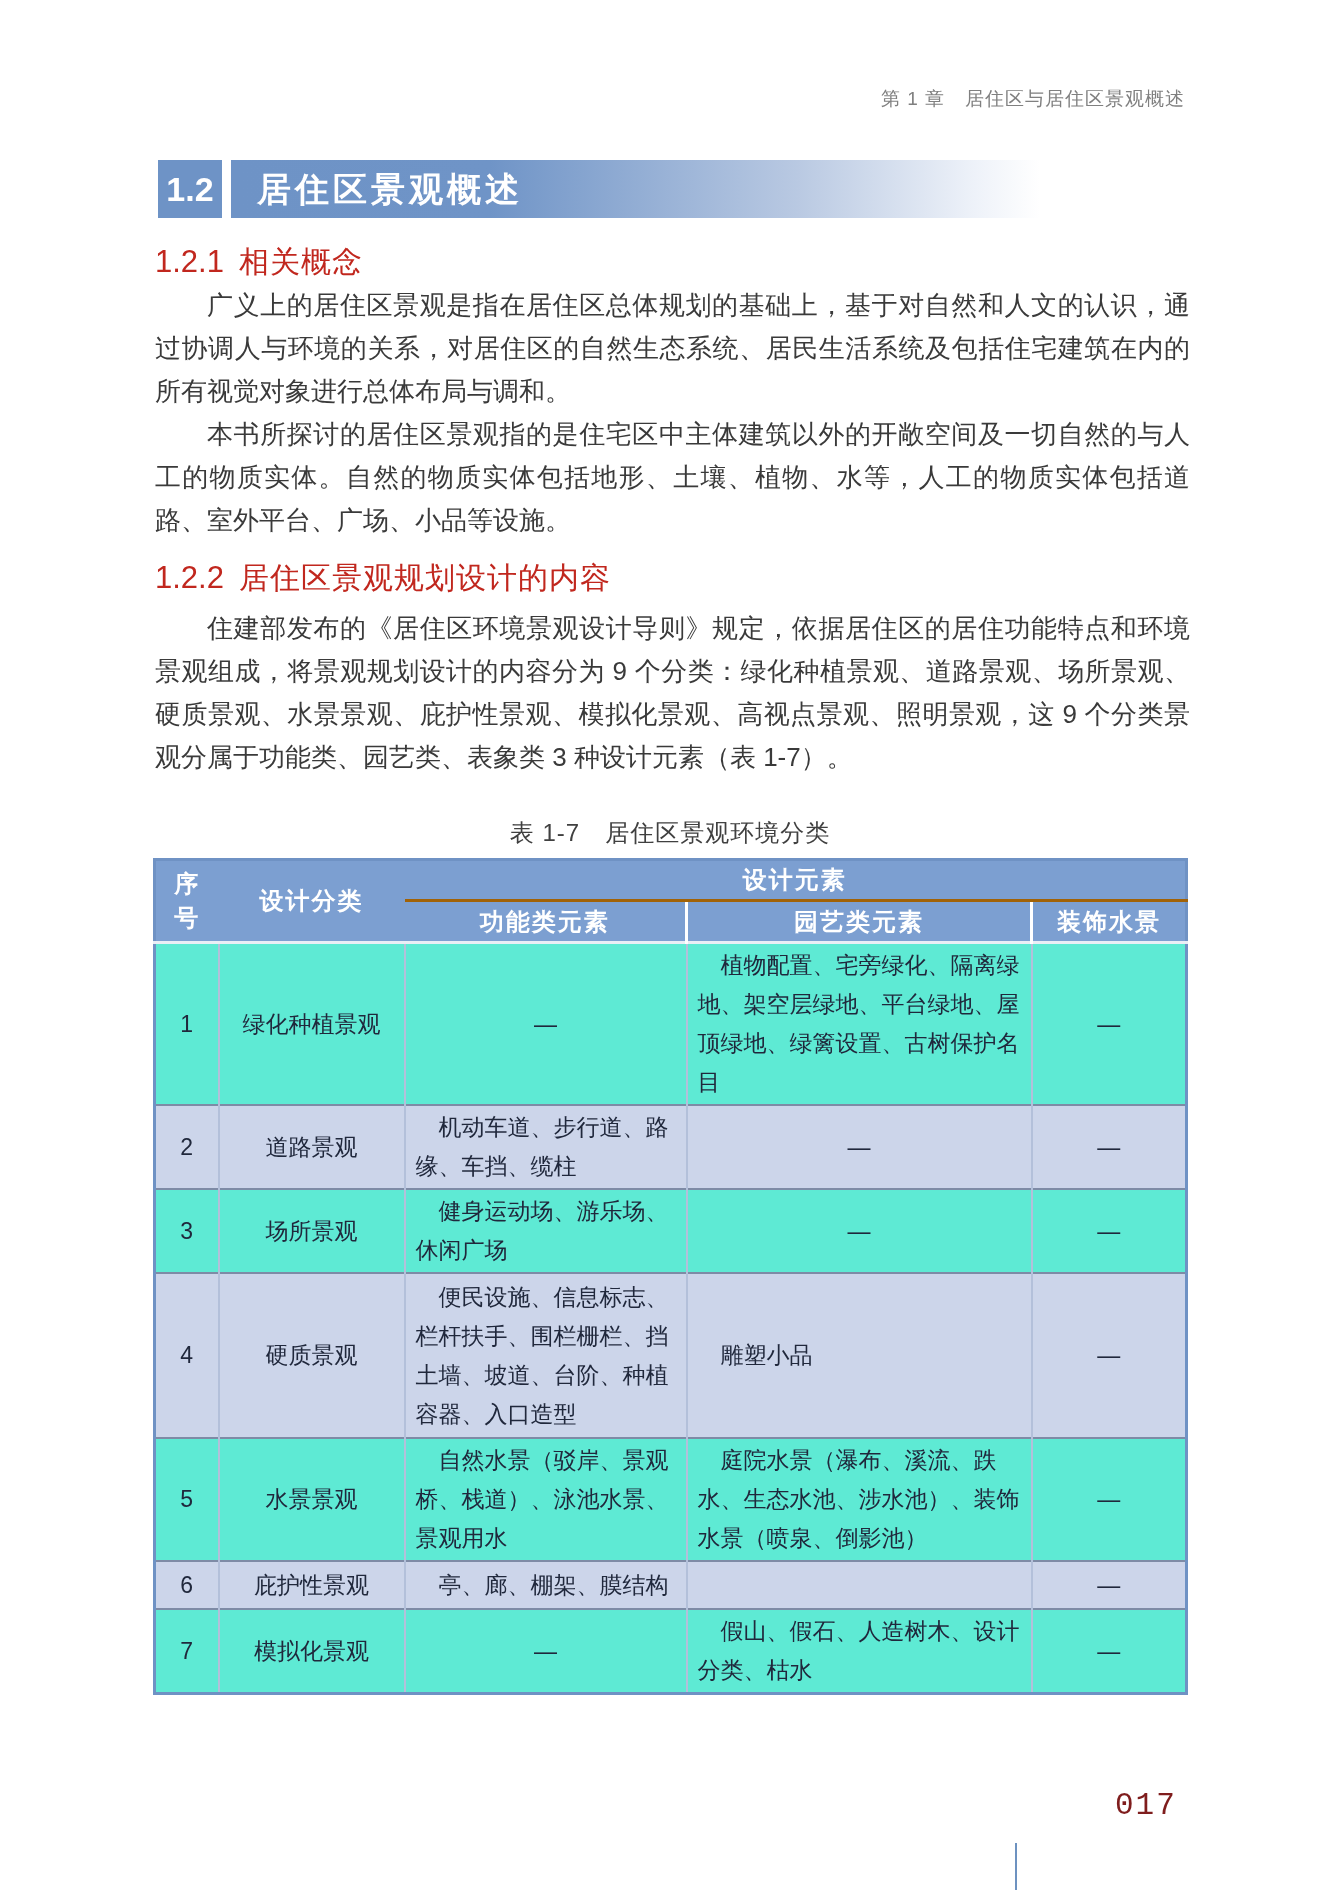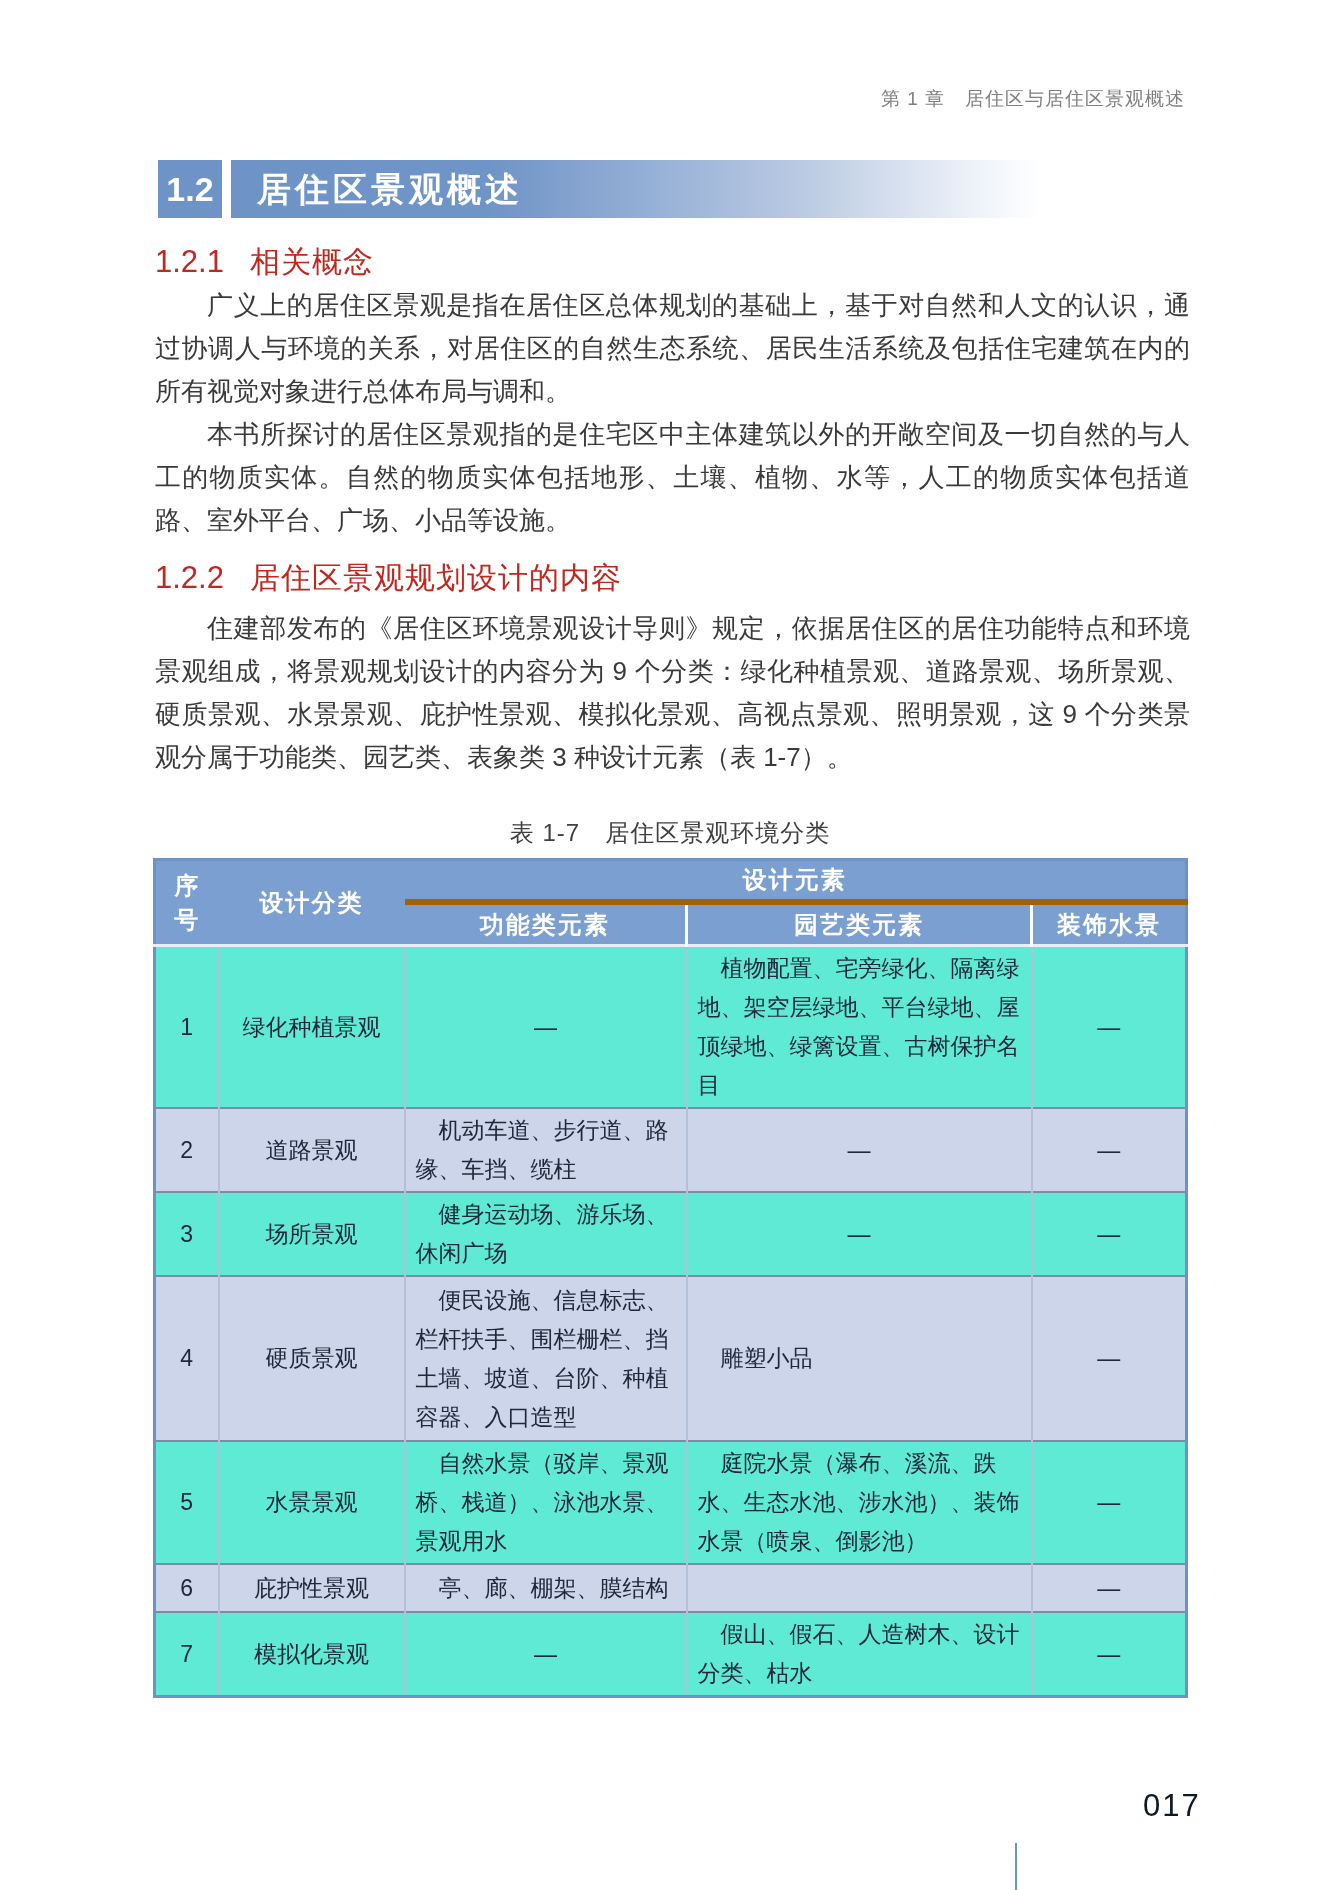--- a/index.html
+++ b/index.html
@@ -34,21 +34,21 @@
     color:#ffffff;font-size:34px;font-weight:bold;
     padding-left:26px;letter-spacing:4px;
   }
   
   .sub-heading{
     position:absolute;left:155px;
     color:#c1271e;font-size:30px;letter-spacing:1px;
     display:flex;align-items:baseline;
   }
   .sub-heading .num{font-size:31px;letter-spacing:0;}
-  .sub-heading .ttl{margin-left:26px;text-align:right;}
+  .sub-heading .ttl{margin-left:15px;text-align:right;}
   .sub-heading-1{top:242px;}
   .sub-heading-2{top:558px;}
   
   .body-block{
     position:absolute;left:155px;width:1035px;
     font-size:26px;line-height:43px;color:#3a3a3a;
     text-align:justify;
   }
   .body-block p{margin:0;text-indent:2em;}
   .block-a{top:284px;}
@@ -67,40 +67,40 @@
   }
   .env-table th,.env-table td{overflow:hidden;}
   .env-table thead th{
     background:#7c9fd1;color:#ffffff;
     font-size:24px;font-weight:bold;
     text-align:center;vertical-align:middle;
     padding:0;letter-spacing:2px;
   }
   .env-table thead tr.hrow-a th{height:38px;}
   .env-table thead tr.hrow-b th{height:39px;}
-  th.elements-head{border-bottom:6px solid #a16207;}
+  th.elements-head{border-bottom:3px solid #a16207;}
   th.sub-head-sep{border-left:3px solid #ffffff;}
   .env-table thead{border-bottom:3px solid #e9eef6;}
   .env-table td{
     border-left:2px solid #b3c0da;
     vertical-align:middle;line-height:39px;
   }
   .env-table td:first-child{border-left:none;}
   .env-table tbody tr{border-top:2px solid #7e8ba6;}
   .env-table tbody tr:first-child{border-top:none;}
   .env-table{border:3px solid #6f92c4;}
   tr.row-dark td{background:#5eead4;}
   tr.row-light td{background:#ccd5ea;}
   td.ctr{text-align:center;padding:0 6px;}
   td.txt{text-align:left;padding:2px 10px;text-indent:1em;}
   
   .page-number{
-    position:absolute;top:1788px;left:1143px;
-    font-family:Liberation Sans, sans-serif;
-    font-size:31px;color:#0f172a;letter-spacing:2px;
+    position:absolute;top:1788px;left:1115px;
+    font-family:Liberation Mono, monospace;
+    font-size:31px;color:#7f1d1d;letter-spacing:2px;
   }
   .footer-line{
     position:absolute;top:1843px;left:1015px;
     width:2px;height:47px;background:#6d92c0;
   }
 </style>
 </head>
 <body>
 
 <div class="page">

